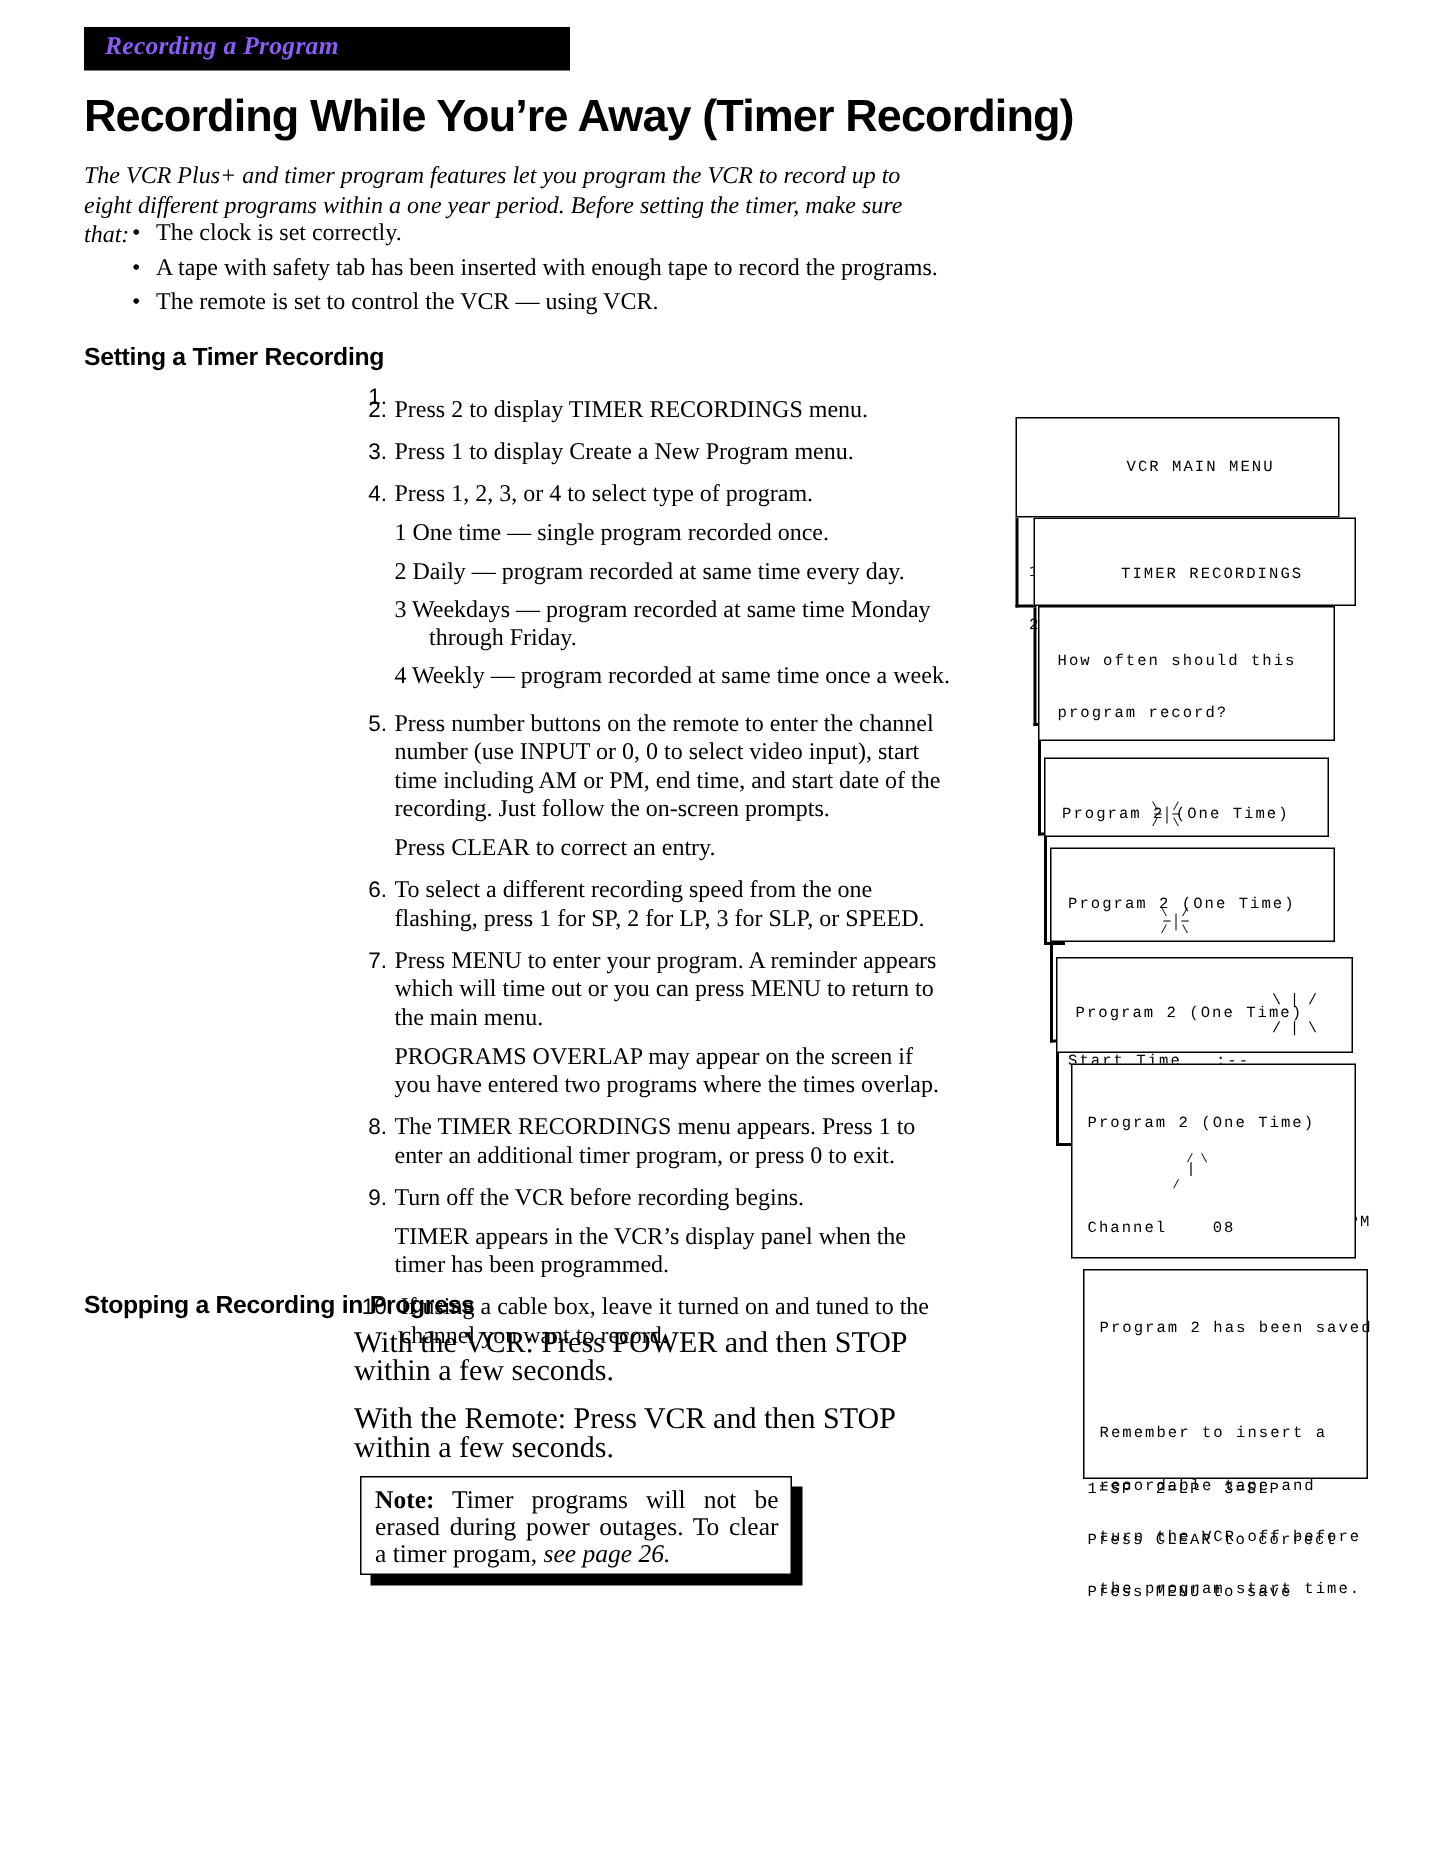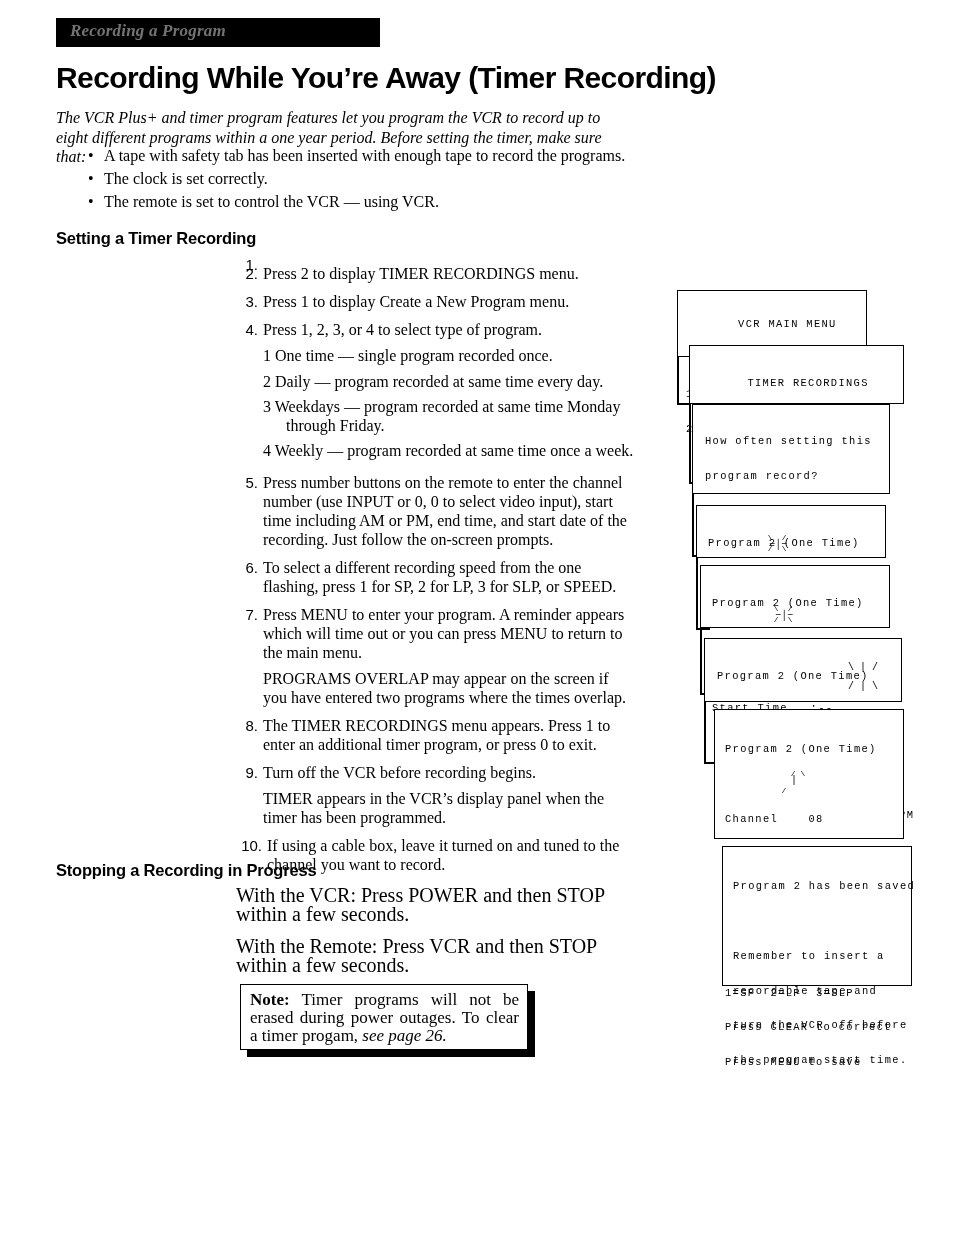--- a/index.html
+++ b/index.html
@@ -10,21 +10,21 @@
   }
   .page{position:absolute;inset:0;}
 
   
   #header-bar{
     position:absolute;left:56px;top:18px;width:324px;height:29px;
     background:#000;
   }
   #header-bar .hdr-txt{
     position:absolute;left:14px;top:3px;
-    color:#737373;font-style:italic;font-weight:bold;
+    color:#8b5cf6;font-style:italic;font-weight:bold;
     font-family:"Liberation Serif", serif;font-size:17px;letter-spacing:.2px;
   }
 
   
   #page-title{
     position:absolute;left:56px;top:61px;width:840px;
     font-family:"Liberation Sans", sans-serif;
     font-weight:bold;font-size:30px;letter-spacing:-0.6px;
     line-height:34px;
   }
@@ -122,22 +122,22 @@
 
   <div id="header-bar">
     <span class="hdr-txt">Recording a Program</span>
   </div>
 
   <div id="page-title">Recording While You’re Away (Timer Recording)</div>
 
   <div id="intro">The VCR Plus+ and timer program features let you program the VCR to record up to eight different programs within a one year period.  Before setting the timer, make sure that:</div>
 
   <ul id="intro-bullets">
+    <li><span>The clock is set correctly.</span></li>
     <li><span>A tape with safety tab has been inserted with enough tape to record the programs.</span></li>
-    <li><span>The clock is set correctly.</span></li>
     <li><span>The remote is set to control the VCR — using VCR.</span></li>
   </ul>
 
   <div class="h2" id="h2-setting">Setting a Timer Recording</div>
 
   <div id="steps">
 
     <div class="step">
       <span class="num">1.</span>
     </div>
@@ -159,20 +159,21 @@
         <li><span>1 One time — single program recorded once.</span></li>
         <li><span>2 Daily — program recorded at same time every day.</span></li>
         <li><span>3 Weekdays — program recorded at same time Monday through Friday.</span></li>
         <li><span>4 Weekly — program recorded at same time once a week.</span></li>
       </ul>
     </div>
 
     <div class="step" style="margin-top:12px;">
       <span class="num">5.</span>
       <span>Press number buttons on the remote to enter the channel number (use INPUT or 0, 0 to select video input), start time including AM or PM, end time, and start date of the recording.  Just follow the on-screen prompts.</span>
+      <div class="para">Press CLEAR to correct an entry.</div>
     </div>
 
     <div class="step">
       <span class="num">6.</span>
       <span>To select a different recording speed from the one flashing, press 1 for SP, 2 for LP, 3 for SLP, or SPEED.</span>
     </div>
 
     <div class="step">
       <span class="num">7.</span>
       <span>Press MENU to enter your program.  A reminder appears which will time out or you can press MENU to return to the main menu.</span>
@@ -227,35 +228,35 @@
     <div class="tail" style="left:696px;top:628px;width:14px;height:1.7px;"></div>
     <div class="tail" style="left:700px;top:693px;width:14px;height:1.7px;"></div>
     <div class="tail" style="left:704px;top:762px;width:14px;height:1.7px;"></div>
     <div class="tail" style="left:677px;top:345px;width:1.7px;height:60px;"></div>
     <div class="tail" style="left:689px;top:405px;width:1.7px;height:79px;"></div>
     <div class="tail" style="left:692px;top:484px;width:1.7px;height:73px;"></div>
     <div class="tail" style="left:696px;top:557px;width:1.7px;height:73px;"></div>
     <div class="tail" style="left:700px;top:630px;width:1.7px;height:65px;"></div>
     <div class="tail" style="left:704px;top:695px;width:1.7px;height:69px;"></div>
 
-    <div class="screen" id="sc-main-menu" style="left:677px;top:278px;width:190px;height:67px;padding:5px 0 0 8px;margin-top:12px;">
+    <div class="screen" id="sc-main-menu" style="left:677px;top:278px;width:216px;height:67px;padding:5px 0 0 8px;">
       <span class="ln ctr">   VCR MAIN MENU</span>
       <span class="blank"></span>
       <span class="ln">1 VCR Plus+</span>
       <span class="ln">2 Timer Recordings</span>
     </div>
 
     <div class="screen" id="sc-timer-recordings" style="left:689px;top:345px;width:215px;height:59px;padding:9px 0 16px 8px;">
       <span class="ln ctr">  TIMER RECORDINGS</span>
       <span class="blank"></span>
       <span class="ln">1 Create a New Program</span>
     </div>
 
     <div class="screen" id="sc-how-often" style="left:692px;top:404px;width:198px;height:90px;padding:8px 0 0 12px;">
-      <span class="ln">How often setting this</span>
+      <span class="ln">How often should this</span>
       <span class="ln">program record?</span>
       <span class="blank"></span>
       <span class="ln">1 One Time</span>
       <span class="ln">2 Daily (every day)</span>
       <span class="ln">3 Weekdays (M-F)</span>
       <span class="ln">4 Weekly (Once per week)</span>
     </div>
 
     <div class="screen" id="sc-channel" style="left:696px;top:505px;width:190px;height:53px;padding:9px 0 0 11px;">
       <span class="ln">Program 2 (One Time)</span>

